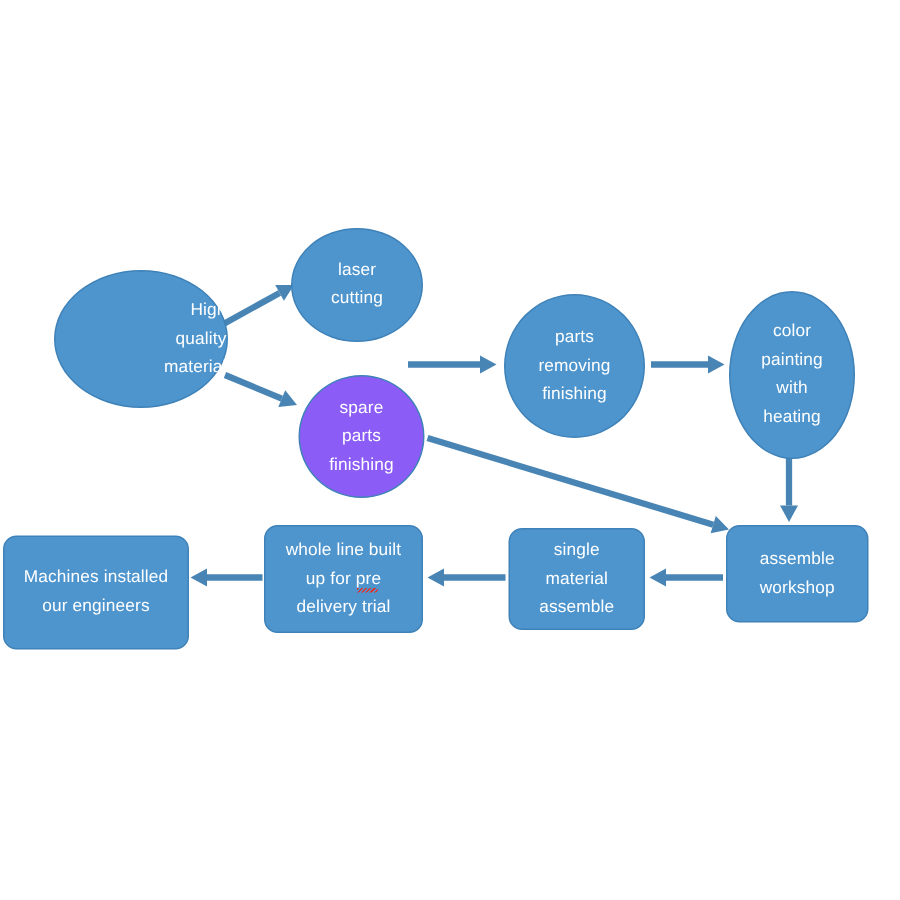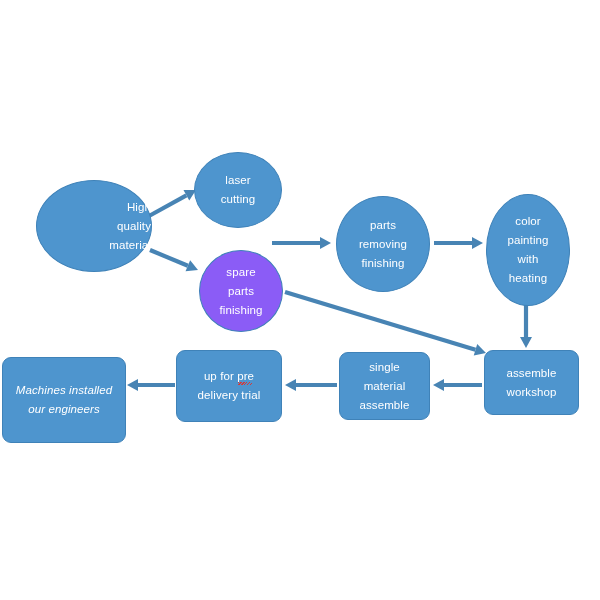--- a/index.html
+++ b/index.html
@@ -138,22 +138,23 @@
       <div class="node rounded" style="left: 484px; top: 350px; width: 95px; height: 65px; background: rgb(78, 149, 206); border-color: rgb(63, 130, 184); color: rgb(255, 255, 255);">
         <span class="line">assemble</span>
         <span class="line">workshop</span>
       </div>
       <div class="node rounded" style="left: 339px; top: 352px; width: 91px; height: 68px; background: rgb(78, 149, 206); border-color: rgb(63, 130, 184); color: rgb(255, 255, 255);">
         <span class="line">single</span>
         <span class="line">material</span>
         <span class="line">assemble</span>
       </div>
       <div class="node rounded" style="left: 176px; top: 350px; width: 106px; height: 72px; background: rgb(78, 149, 206); border-color: rgb(63, 130, 184); color: rgb(255, 255, 255);">
+        <span class="line">whole line built</span>
         <span class="line spell-error">up for pre<span class="spell-mark"></span></span>
         <span class="line">delivery trial</span>
       </div>
-      <div class="node rounded" style="left: 2px; top: 357px; width: 124px; height: 86px; background: rgb(78, 149, 206); border-color: rgb(63, 130, 184); color: rgb(255, 255, 255); font-style: italic;">
+      <div class="node rounded" style="left: 2px; top: 357px; width: 124px; height: 76px; background: rgb(78, 149, 206); border-color: rgb(63, 130, 184); color: rgb(255, 255, 255);">
         <span class="line">Machines installed</span>
         <span class="line">our engineers</span>
       </div>
     </div>
 
 </div>
 
 </body></html>

